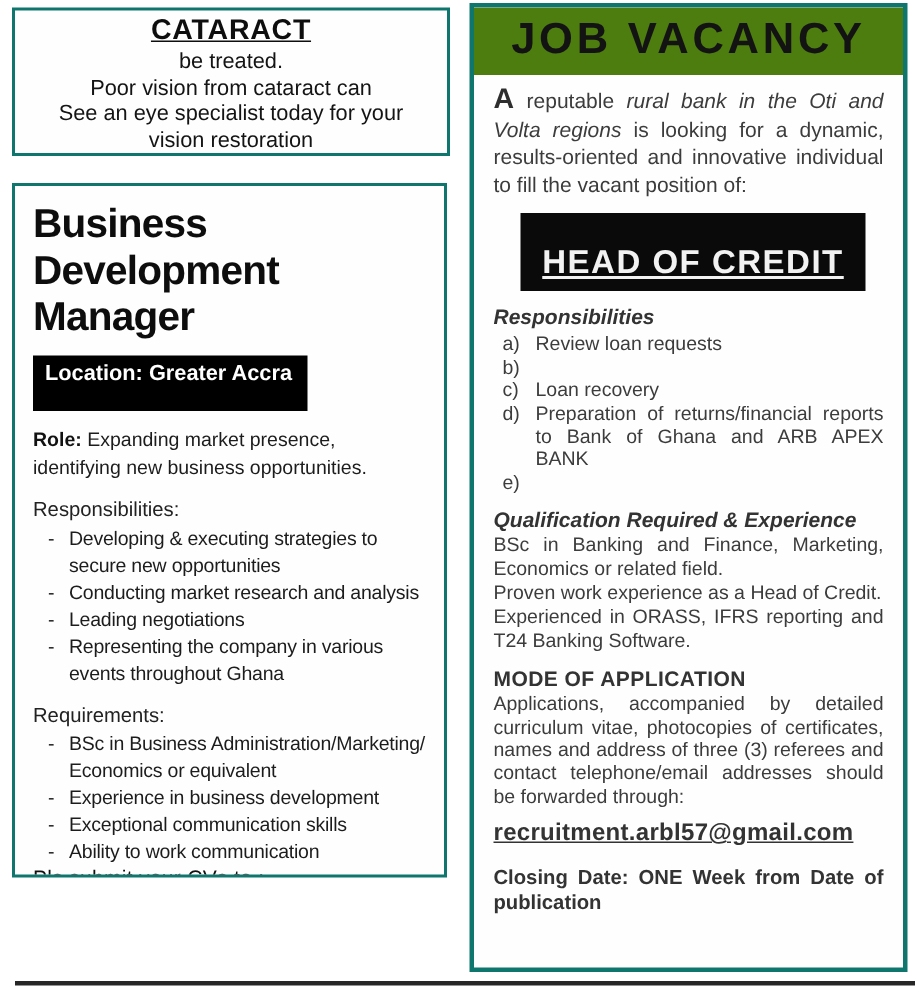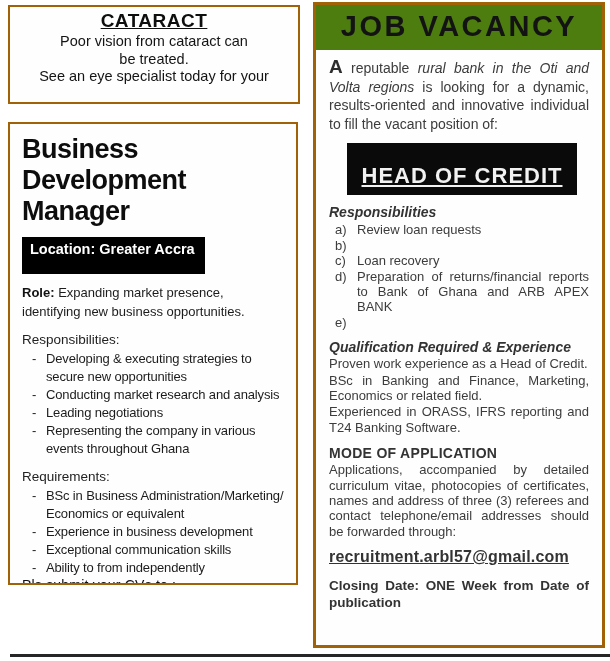--- a/index.html
+++ b/index.html
@@ -6,21 +6,21 @@
   html, body { width: 610px; height: 661px; }
   body {
     position: relative;
     background: #ffffff;
     font-family: "Liberation Sans", sans-serif;
     color: #1c1c1c;
   }
   .adbox {
     position: absolute;
     background: #fefefe;
-    border: 2px solid #a16207;
+    border: 2px solid #0f766e;
     overflow: hidden;
   }
 
   
   #cataract-ad {
     left: 8px; top: 5px; width: 292px; height: 99px;
     text-align: center; padding-top: 2px;
   }
   .cat-title {
     font-size: 19px; font-weight: bold; letter-spacing: 0.5px;
@@ -95,23 +95,24 @@
   .bottom-rule {
     position: absolute; left: 10px; right: 0; top: 654px; height: 3px;
     background: #262626;
   }
 </style>
 </head>
 <body>
 
 <div class="adbox" id="cataract-ad">
   <div class="cat-title">CATARACT</div>
+  <div class="cat-line">be treated.</div>
   <div class="cat-line">Poor vision from cataract can</div>
-  <div class="cat-line">be treated.</div>
   <div class="cat-line">See an eye specialist today for your</div>
+  <div class="cat-line">vision restoration</div>
 </div>
 
 <div class="adbox" id="bdm-ad">
   <div class="bdm-title">Business Development Manager</div>
   <div class="loc-badge">Location: Greater Accra</div>
   <p class="bdm-p">
     <b>Role:</b>
     <span>Expanding market presence, identifying new business opportunities.</span>
   </p>
   <div class="bdm-heading">Responsibilities:</div>
@@ -142,21 +143,21 @@
     <div class="row">
       <span class="m">-</span>
       <span class="t">Experience in business development</span>
     </div>
     <div class="row">
       <span class="m">-</span>
       <span class="t">Exceptional communication skills</span>
     </div>
     <div class="row">
       <span class="m">-</span>
-      <span class="t">Ability to from independently</span>
+      <span class="t">Ability to work communication</span>
     </div>
   </div>
   <div class="submit-line">Pls submit your CVs to :</div>
   <div class="bdm-email">Ghanajobs2024@gmail.com</div>
 </div>
 
 <div class="adbox" id="vacancy-ad">
   <div class="vac-header">JOB VACANCY</div>
   <div class="vac-body">
     <p class="vac-intro">
@@ -183,22 +184,22 @@
       </div>
       <div class="row">
         <span class="m">d)</span>
         <span class="t">Preparation of returns/financial reports to Bank of Ghana and ARB APEX BANK</span>
       </div>
       <div class="row">
         <span class="m">e)</span>
       </div>
     </div>
     <div class="vac-h-italic">Qualification Required &amp; Experience</div>
+    <p class="vac-p">BSc in Banking and Finance, Marketing, Economics or related field.</p>
     <p class="vac-p">Proven work experience as a Head of Credit.</p>
-    <p class="vac-p">BSc in Banking and Finance, Marketing, Economics or related field.</p>
     <p class="vac-p">Experienced in ORASS,  IFRS reporting and T24 Banking Software.</p>
     <div class="vac-h-caps">MODE OF APPLICATION</div>
     <p class="vac-p">Applications, accompanied by detailed curriculum vitae, photocopies of certificates, names and address of three (3) referees and contact telephone/email addresses should be forwarded through:</p>
     <div class="vac-email">recruitment.arbl57@gmail.com</div>
     <div class="closing">Closing Date: ONE Week  from Date of publication</div>
   </div>
 </div>
 
 <div class="bottom-rule"></div>
 

